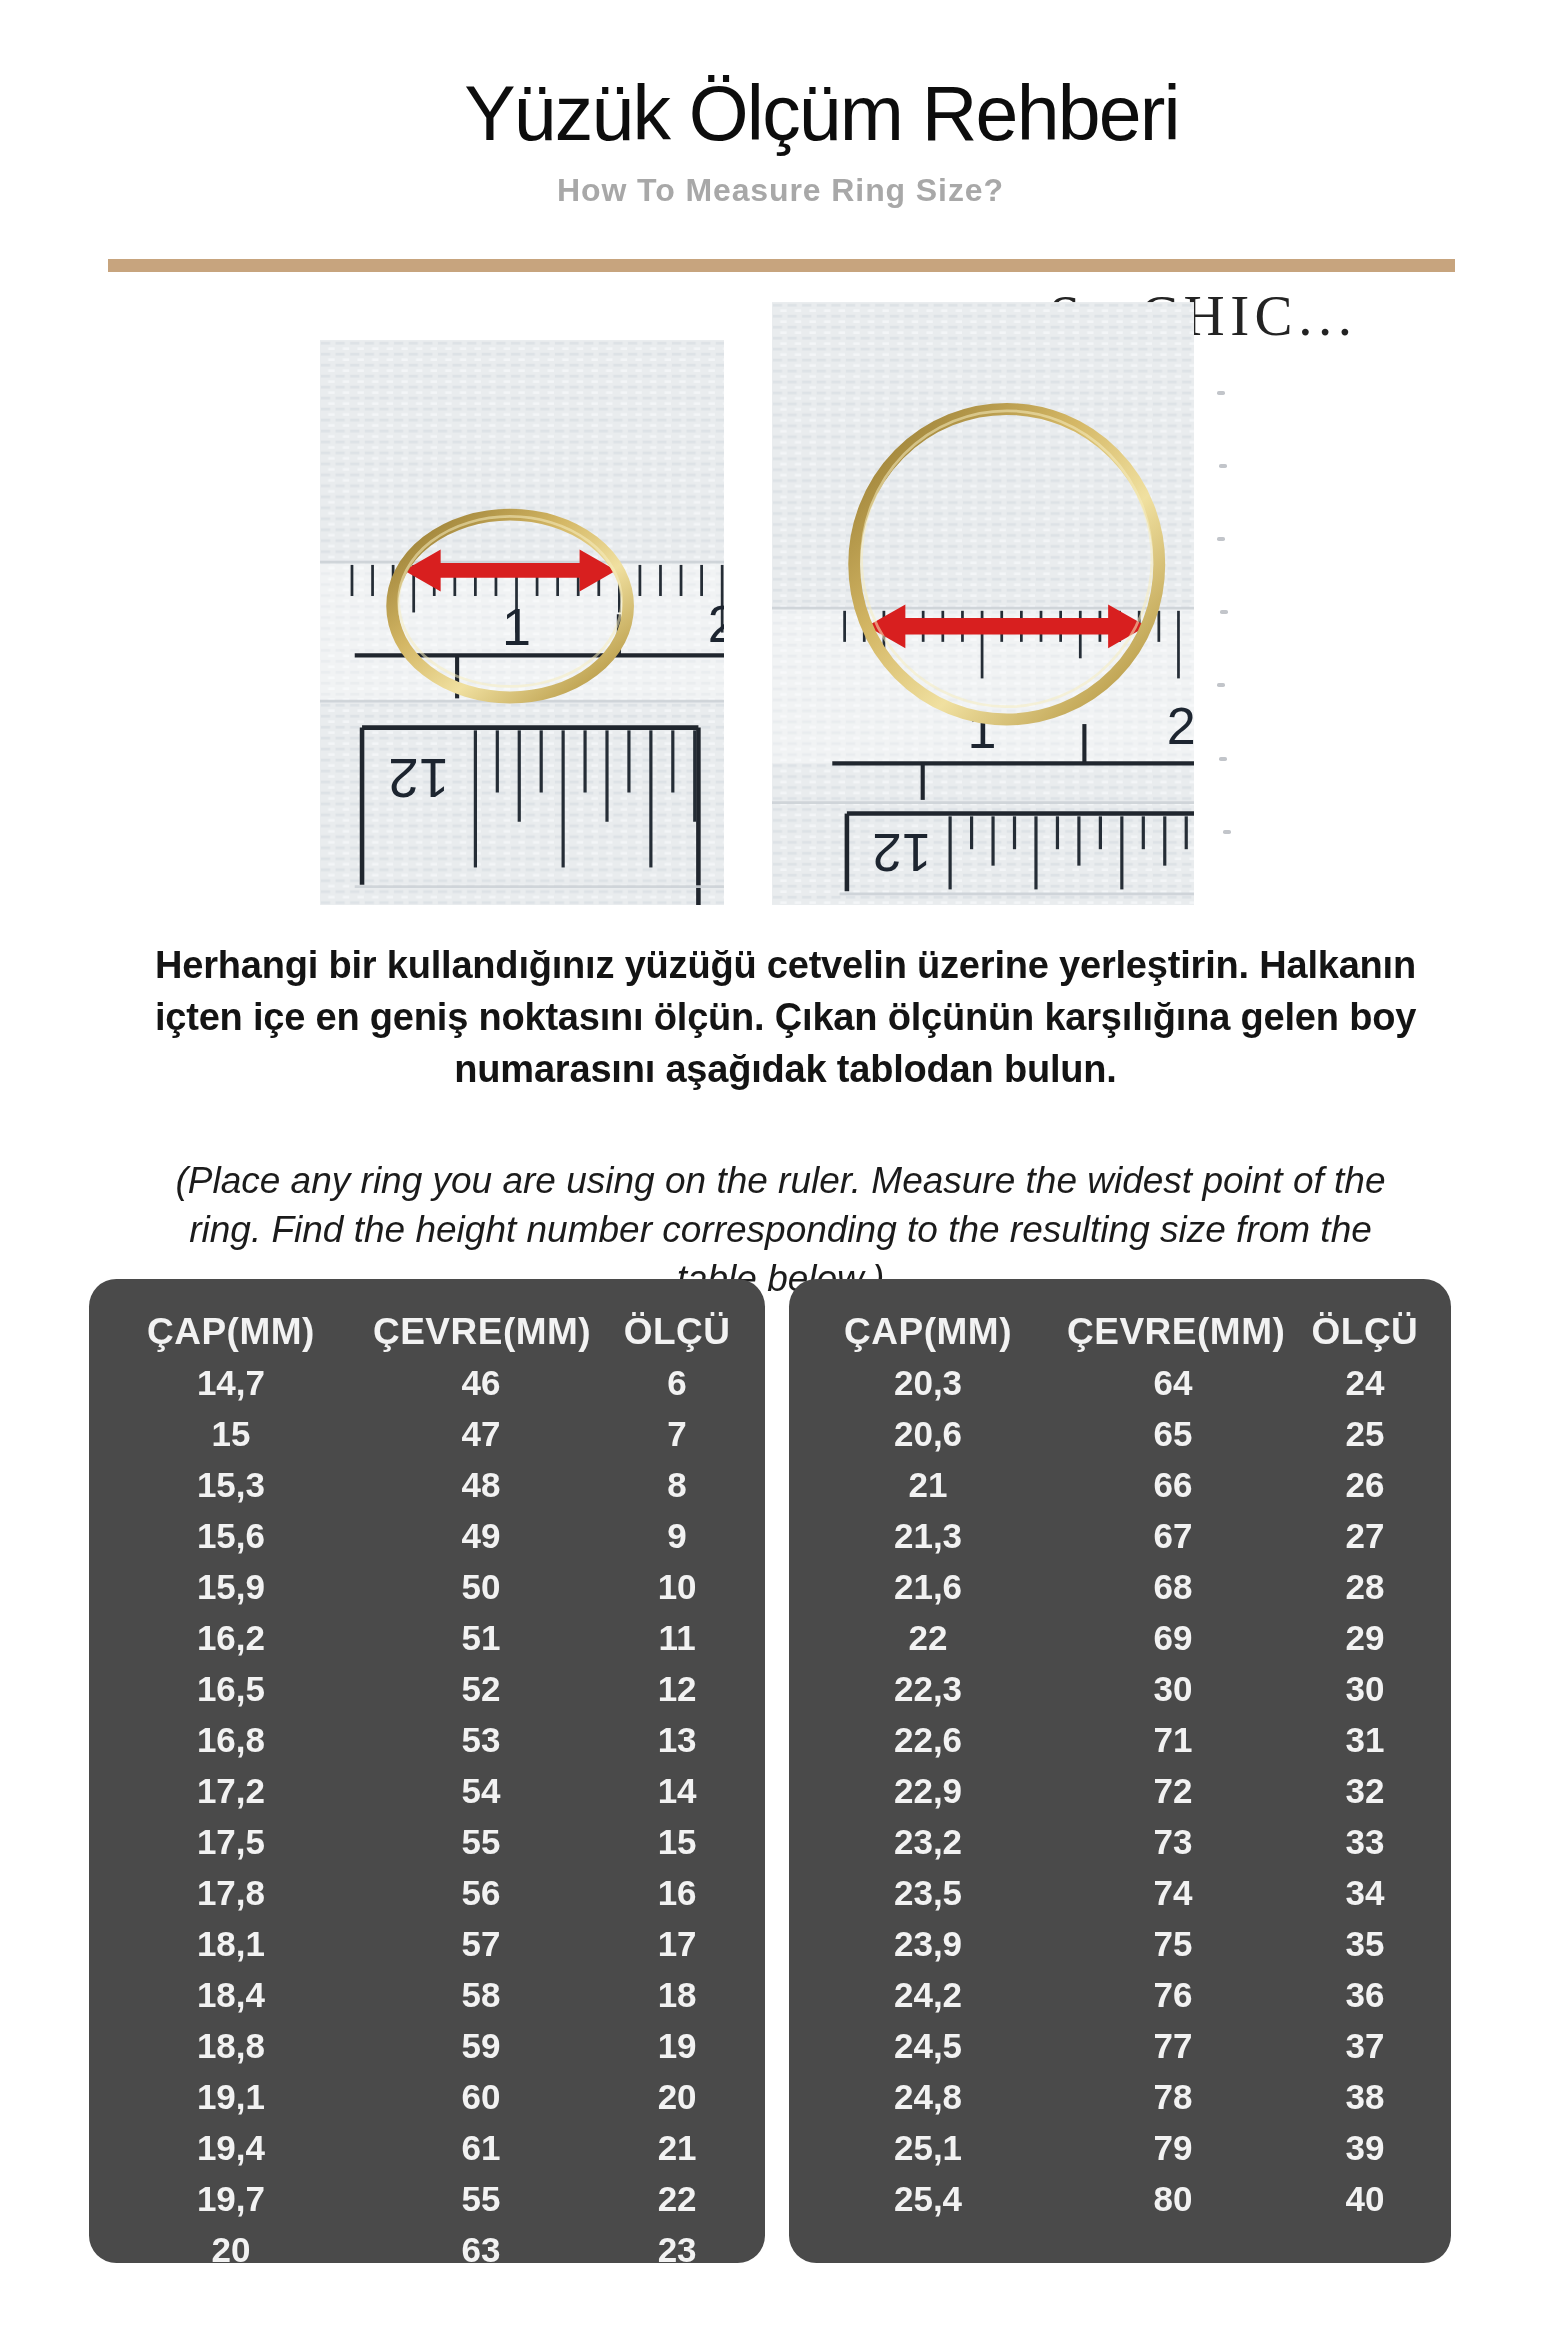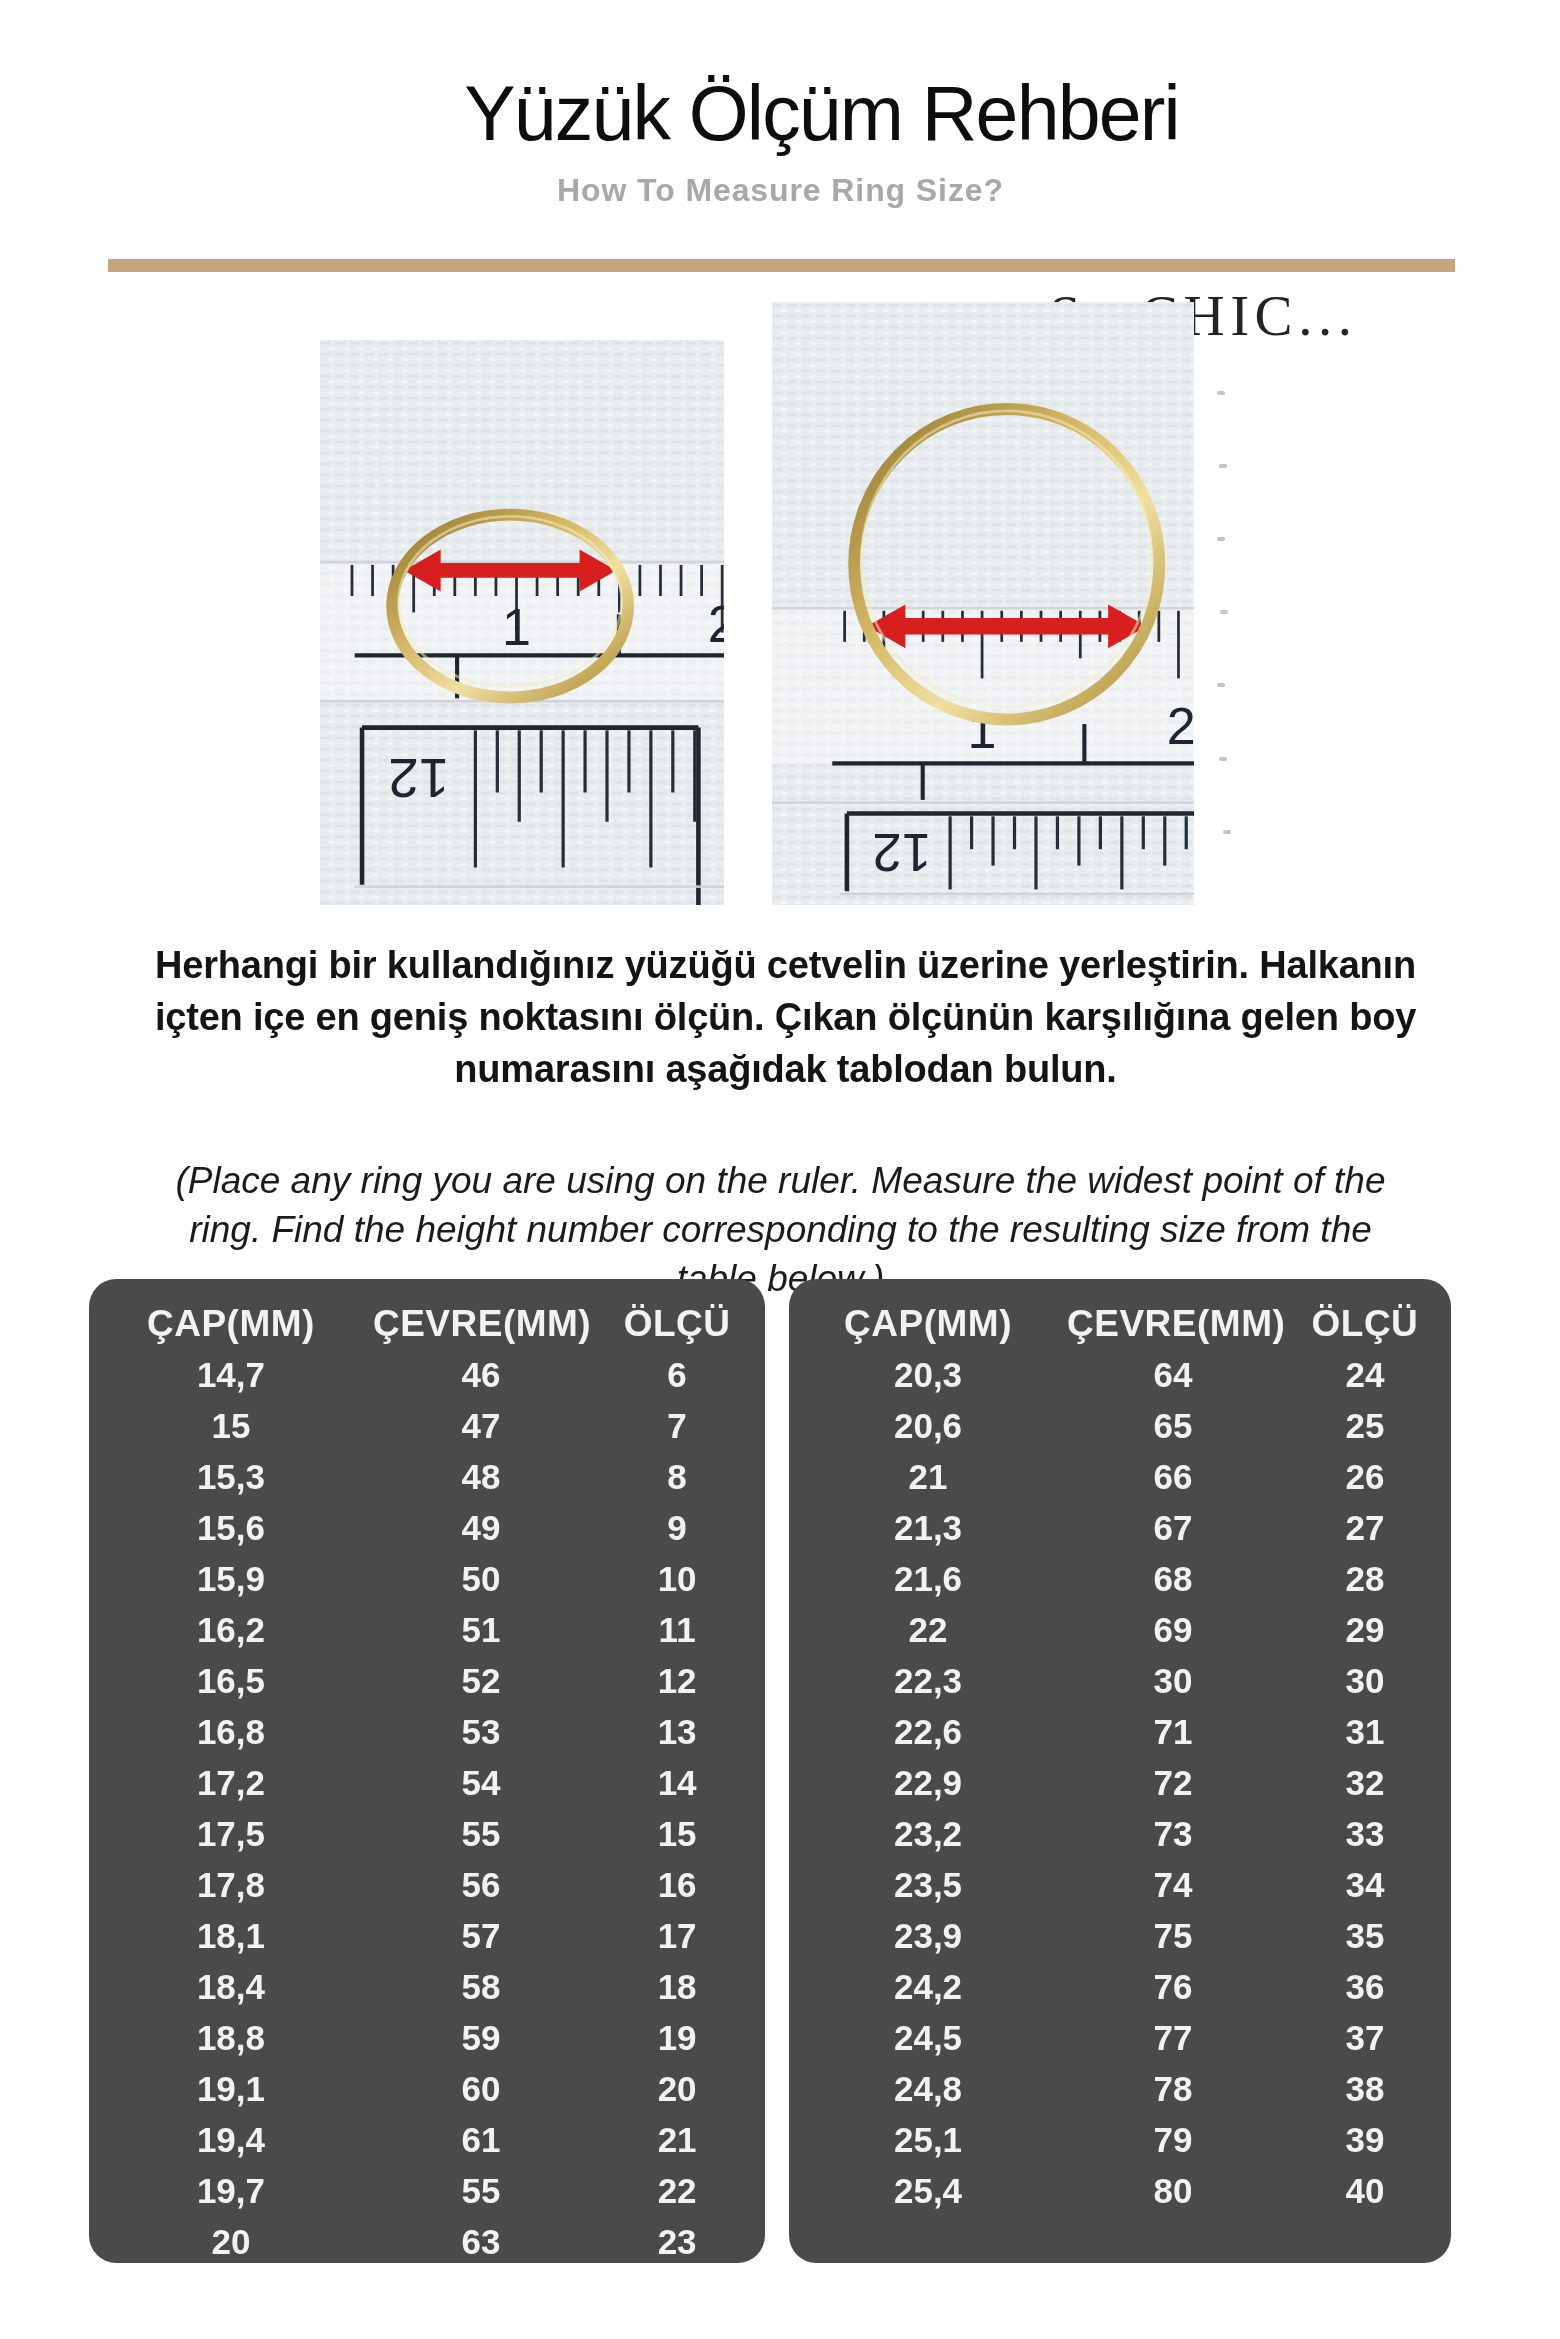--- a/index.html
+++ b/index.html
@@ -21,21 +21,21 @@
 
   .tr-text{position:absolute;top:939px;left:91px;right:81px;text-align:center;
            font-size:38px;font-weight:700;color:#141414;line-height:52px;letter-spacing:-0.2px;}
   .en-text{position:absolute;top:1156px;left:91px;right:91px;text-align:center;
            font-size:37px;font-style:italic;font-weight:400;color:#1b1b1b;line-height:49px;}
 
   .size-table{position:absolute;top:1279px;height:984px;background:var(--table-bg);
               border-radius:27.4px;color:#f2f2f2;overflow:hidden;}
   .size-table.left{left:89px;width:676px;}
   .size-table.right{left:789px;width:662px;}
-  .t-head{display:grid;grid-template-columns:42% 32% 26%;padding-top:24px;height:46px;
+  .t-head{display:grid;grid-template-columns:42% 32% 26%;padding-top:32px;height:46px;
           font-size:37px;font-weight:700;letter-spacing:0.5px;}
   .t-head div{text-align:center;}
   .t-row{display:grid;grid-template-columns:42% 32% 26%;height:51px;align-items:center;
          font-size:35px;font-weight:700;}
   .t-cell{text-align:center;}
 
   
   .tick-group line{stroke:#252d36;stroke-linecap:butt;}
   .ticks-fine line{stroke-width:3;}
   .ticks-coarse line{stroke-width:3.5;}

